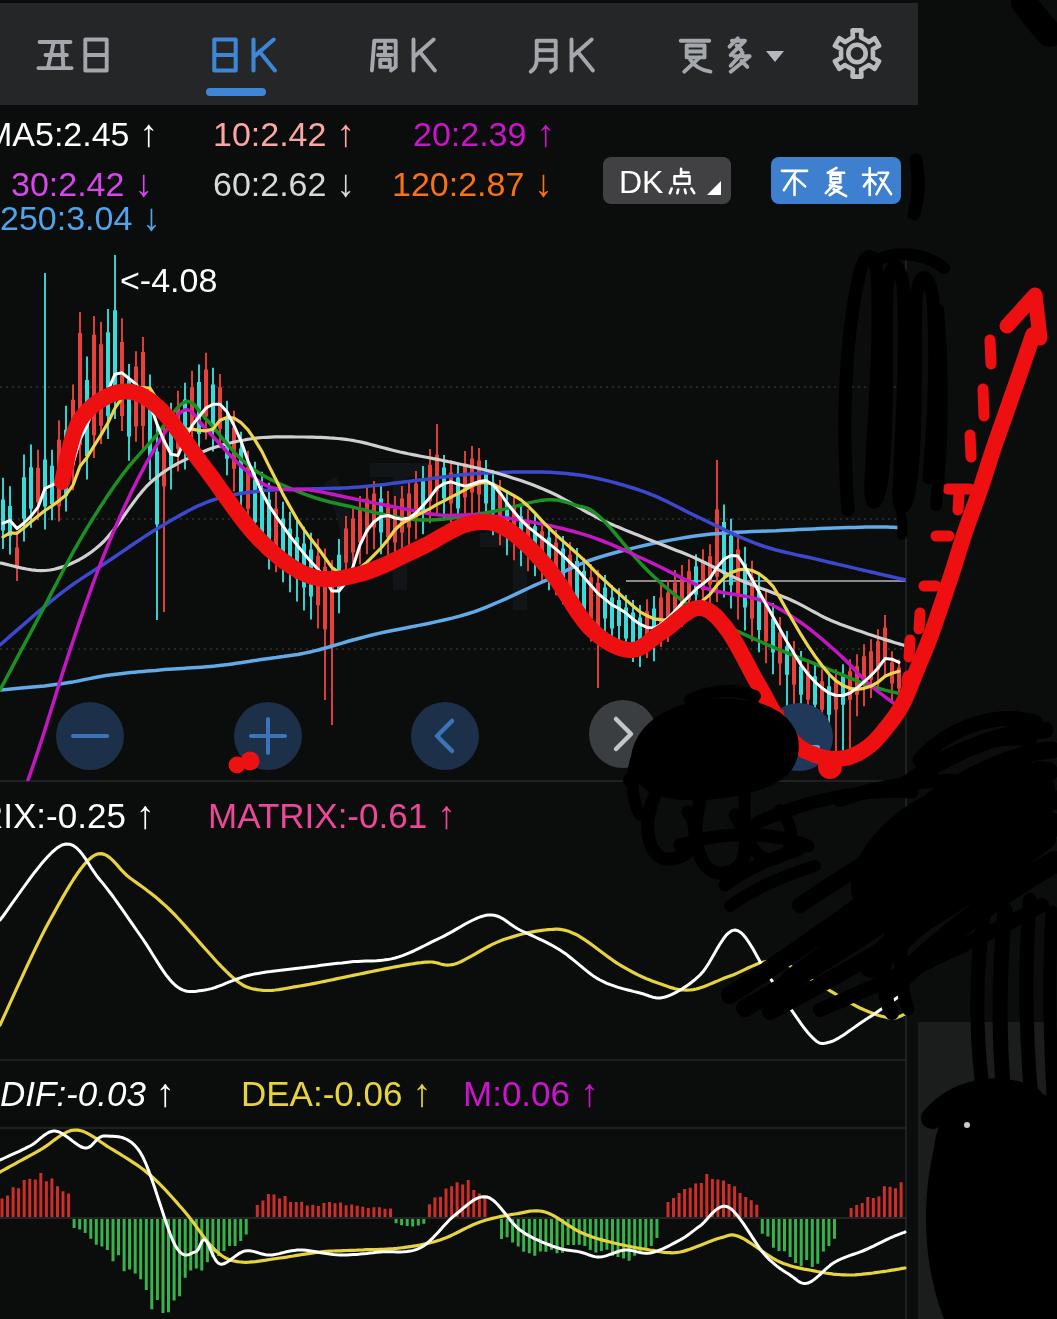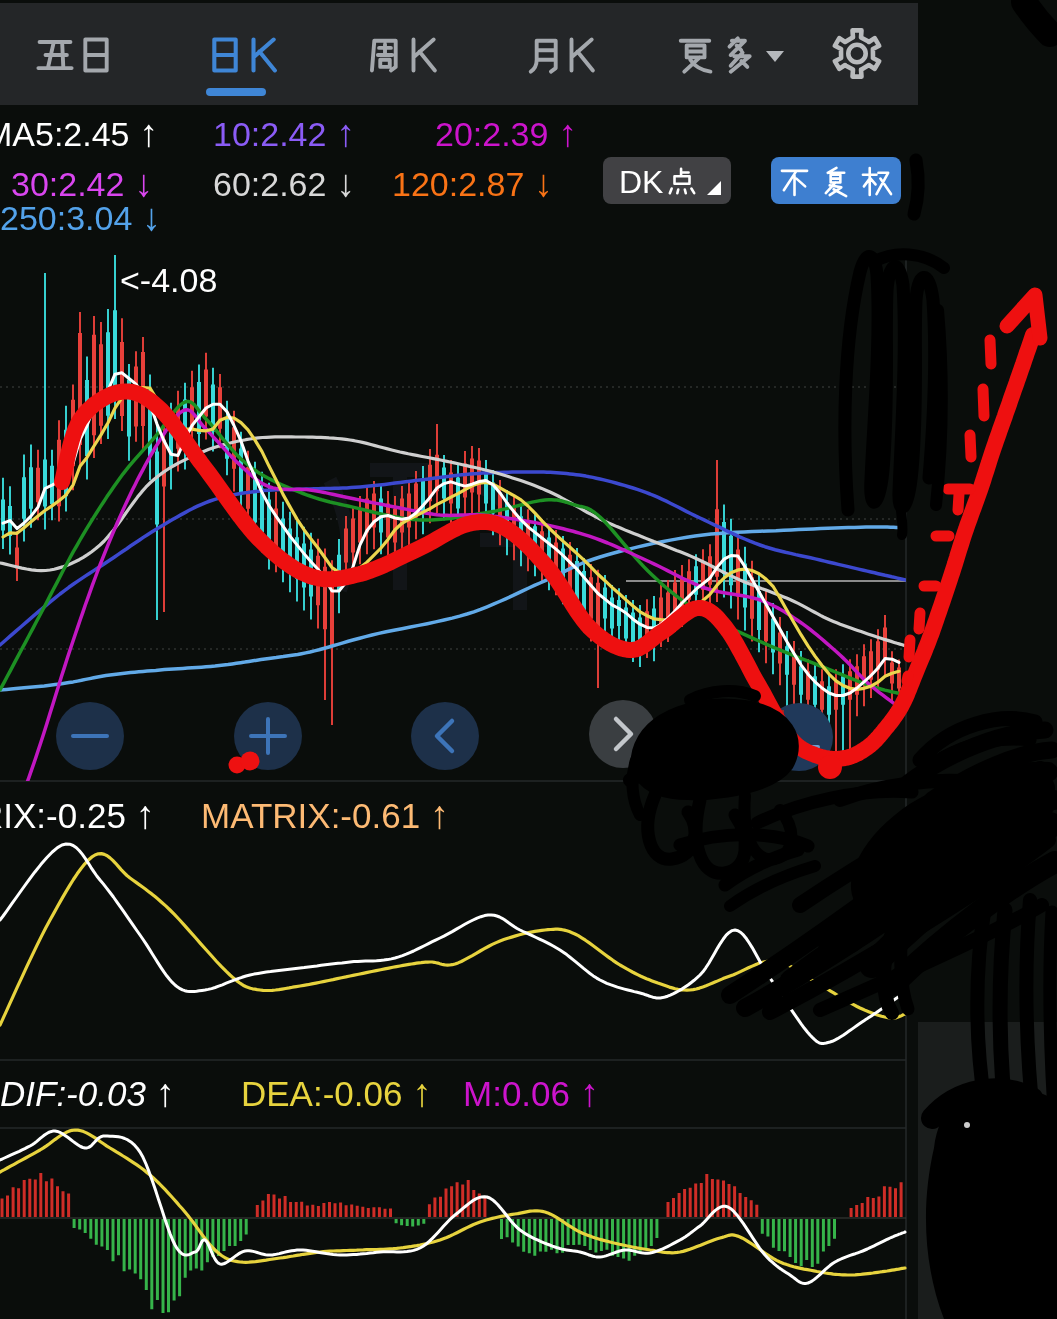--- a/index.html
+++ b/index.html
@@ -36,22 +36,22 @@
 <g transform="translate(720,36) scale(1.188)">
       <path d="M15,2 L8,9 M10,4 H21 L9,16 M14,8 L18,12 M19,14 L9,25 M12,17 H25 L9,30 M18,21 L23,26" fill="none" stroke="#a4a8ad" stroke-width="3.28" stroke-linecap="round" stroke-linejoin="round"></path>
     </g>
 <path d="M766,51 L784,51 L775,62 Z" fill="#b5b8bc"></path>
 <rect x="206" y="88" width="60" height="8" rx="4" fill="#3f86d6"></rect>
 <path d="M852.5,37.6 L853.0,37.5 L852.5,30.4 L861.5,30.4 L861.0,37.5 L868.5,41.6 L868.9,42.0 L874.7,38.1 L879.2,45.8 L872.9,49.0 L873.0,57.5 L872.9,58.0 L879.2,61.2 L874.7,68.9 L868.9,65.0 L861.5,69.4 L861.0,69.5 L861.5,76.6 L852.5,76.6 L853.0,69.5 L845.5,65.4 L845.1,65.0 L839.3,68.9 L834.8,61.2 L841.1,58.0 L841.0,49.5 L841.1,49.0 L834.8,45.8 L839.3,38.1 L845.1,42.0 Z" fill="none" stroke="#b9bbbd" stroke-width="4.6" stroke-linejoin="round"></path>
     <circle cx="857" cy="53.5" r="8.7" fill="none" stroke="#b9bbbd" stroke-width="4.6"></circle>
   </svg>
 
 <div class="t" style="left:-16px;top:112px;font-size:34px;color:#ffffff;">MA5:2.45 <span style="font-size:38px">↑</span></div>
-<div class="t" style="left:213px;top:112px;font-size:34px;color:#8b5cf6;">10:2.42 <span style="font-size:38px">↑</span></div>
-<div class="t" style="left:435px;top:112px;font-size:34px;color:#cc14cc;">20:2.39 <span style="font-size:38px">↑</span></div>
+<div class="t" style="left:213px;top:112px;font-size:34px;color:#fca5a5;">10:2.42 <span style="font-size:38px">↑</span></div>
+<div class="t" style="left:413px;top:112px;font-size:34px;color:#cc14cc;">20:2.39 <span style="font-size:38px">↑</span></div>
 <div class="t" style="left:11px;top:162px;font-size:34px;color:#d946ef;text-align:right;">30:2.42 <span style="font-size:38px">↓</span></div>
 <div class="t" style="left:213px;top:162px;font-size:34px;color:#d8d8d8;">60:2.62 <span style="font-size:38px">↓</span></div>
 <div class="t" style="left:392px;top:162px;font-size:34px;color:#f97316;">120:2.87 <span style="font-size:38px">↓</span></div>
 <div class="t" style="left:0px;top:196px;font-size:34px;color:#53a2ea;">250:3.04 <span style="font-size:38px">↓</span></div>
 
 <svg style="position:absolute;left:603px;top:157px" width="128" height="47">
     <rect x="0" y="0" width="128" height="47" rx="8" fill="#414144"></rect>
     <text x="16" y="36" font-family="Liberation Sans,sans-serif" font-size="32" fill="#fff">DK</text>
     <g transform="translate(64,9) scale(0.938)">
       <path d="M15,3 V11 M15,7 H23 M8,11 H24 V19 H8 Z M5,24 L3,29 M12,25 L11,29 M19,25 L20,29 M26,24 L29,29" fill="none" stroke="#ffffff" stroke-width="2.77" stroke-linecap="round" stroke-linejoin="round"></path>
@@ -65,21 +65,21 @@
     </g>
     <g transform="translate(49,9) scale(0.969)">
       <path d="M17,2 L8,7 M8,7 H25 M11,9 H21 V17 H11 Z M11,13 H21 M16,17 L6,28 M10,20 L22,22 L10,30 M14,24 L27,31" fill="none" stroke="#ffffff" stroke-width="2.68" stroke-linecap="round" stroke-linejoin="round"></path>
     </g>
     <g transform="translate(90,9) scale(0.969)">
       <path d="M9,2 V30 M2,9 H16 M9,13 L3,21 M9,12 L15,19 M18,7 H28 L16,29 M20,13 L31,29" fill="none" stroke="#ffffff" stroke-width="2.68" stroke-linecap="round" stroke-linejoin="round"></path>
     </g>
   </svg>
 
 <div class="t" style="left:-22px;top:793px;font-size:35px;color:#ffffff;">RIX:-0.25 <span style="font-size:39px">↑</span></div>
-<div class="t" style="left:201px;top:793px;font-size:35px;color:#fdba74;">MATRIX:-0.61 <span style="font-size:39px">↑</span></div>
+<div class="t" style="left:208px;top:793px;font-size:35px;color:#ec4899;">MATRIX:-0.61 <span style="font-size:39px">↑</span></div>
 
 <div class="t" style="left:0px;top:1071px;font-size:35px;color:#ffffff;font-style:italic;">DIF:-0.03 <span style="font-size:39px">↑</span></div>
 <div class="t" style="left:205px;top:1071px;font-size:35px;color:#e7d33e;margin-left:36px;">DEA:-0.06 <span style="font-size:39px">↑</span></div>
 <div class="t" style="left:425px;top:1071px;font-size:35px;color:#cc14cc;margin-left:38px;">M:0.06 <span style="font-size:39px">↑</span></div>
 
 <svg style="position:absolute;left:0;top:0;" width="1057" height="1319" viewBox="0 0 1057 1319">
 <rect x="918" y="1022" width="139" height="297" fill="#1a1d1c"></rect>
 <clipPath id="chartclip">
       <rect x="0" y="250" width="906" height="531"></rect>
     </clipPath>

